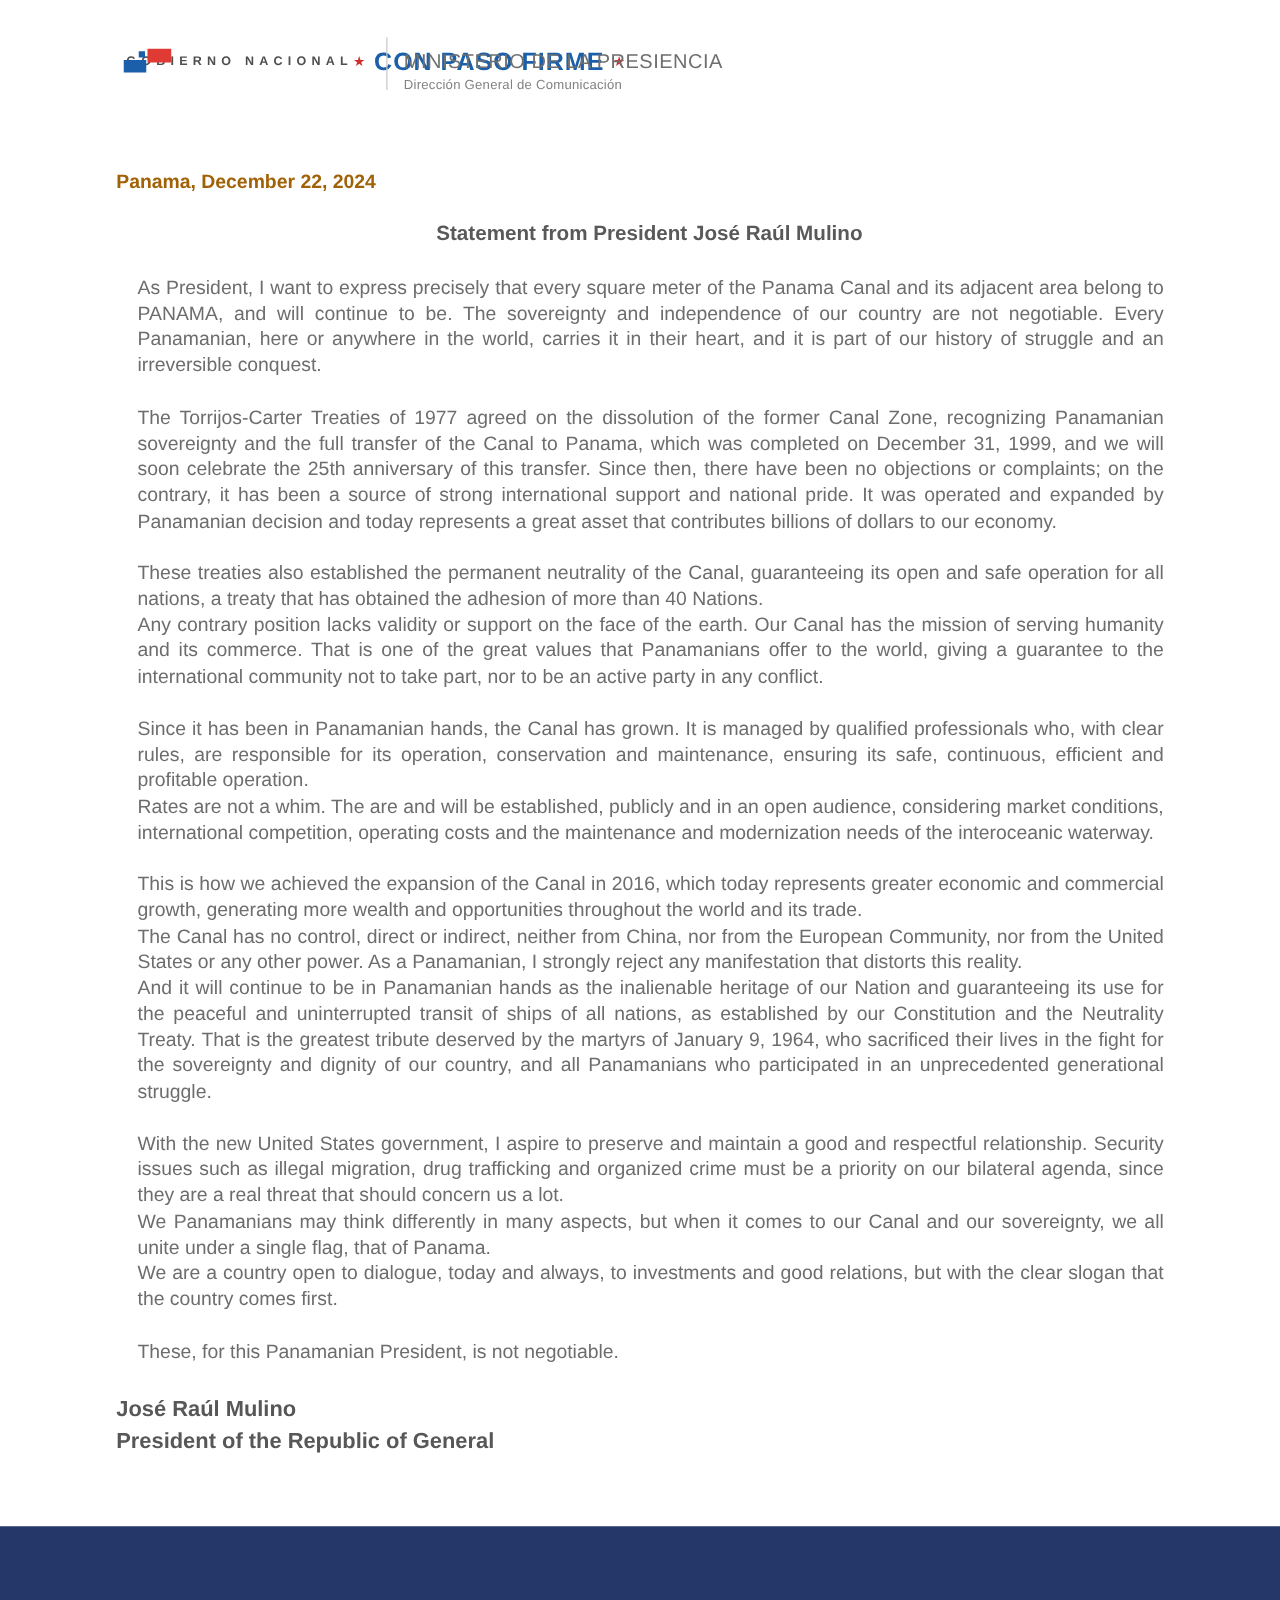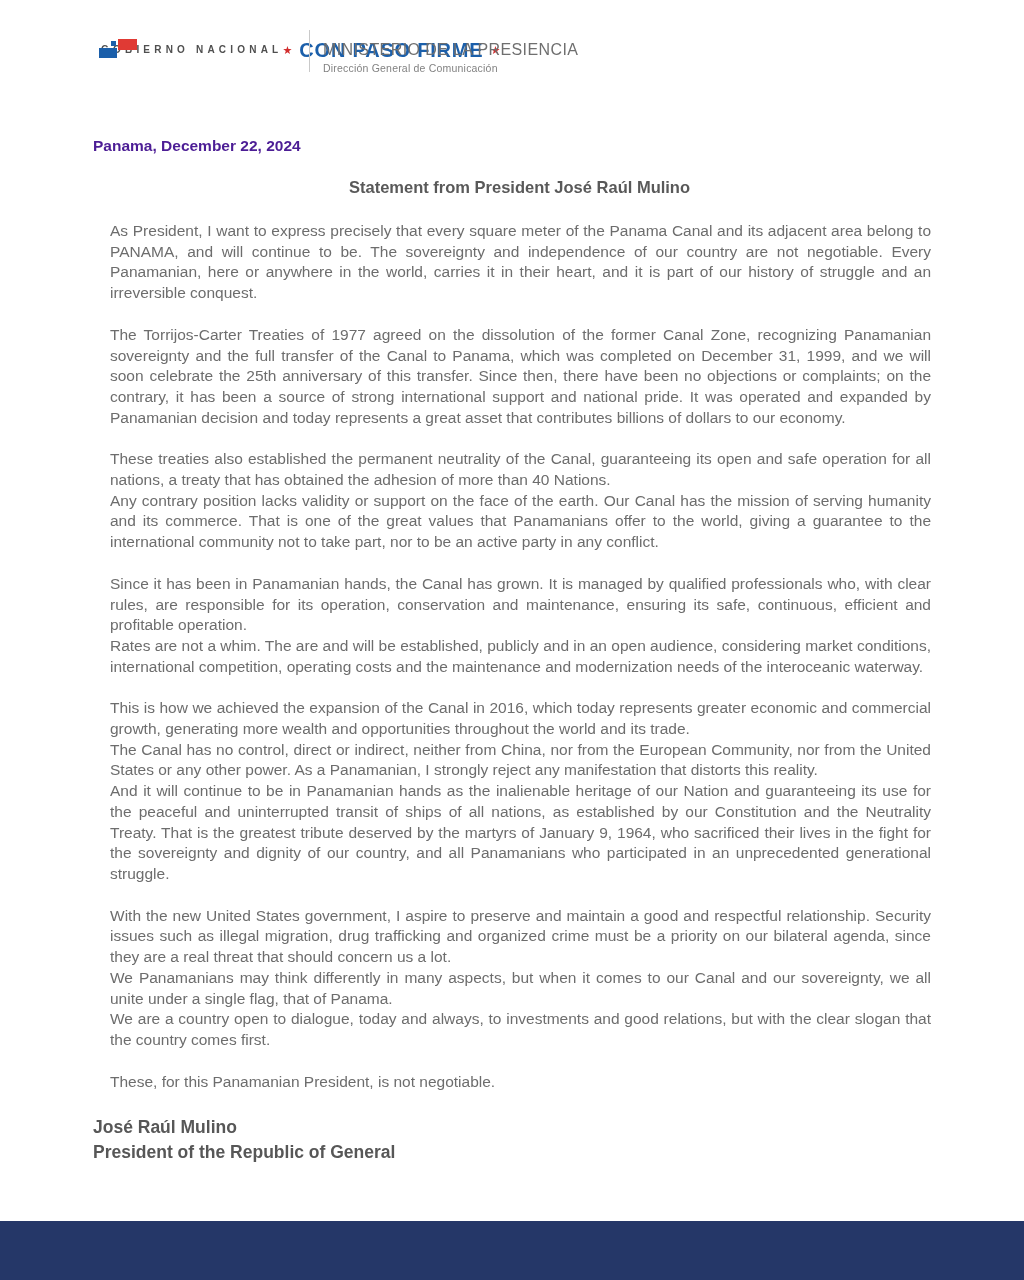--- a/index.html
+++ b/index.html
@@ -99,21 +99,21 @@
     white-space: nowrap;
   }
 
   
   .dateline {
     position: absolute;
     top: 137px;
     left: 93px;
     font-size: 15.5px;
     font-weight: bold;
-    color: #4c1d95;
+    color: #a16207;
   }
   .doc-title {
     position: absolute;
     top: 178px;
     left: 0;
     width: 100%;
     text-align: center;
     font-size: 16.5px;
     font-weight: bold;
     color: #595959;

